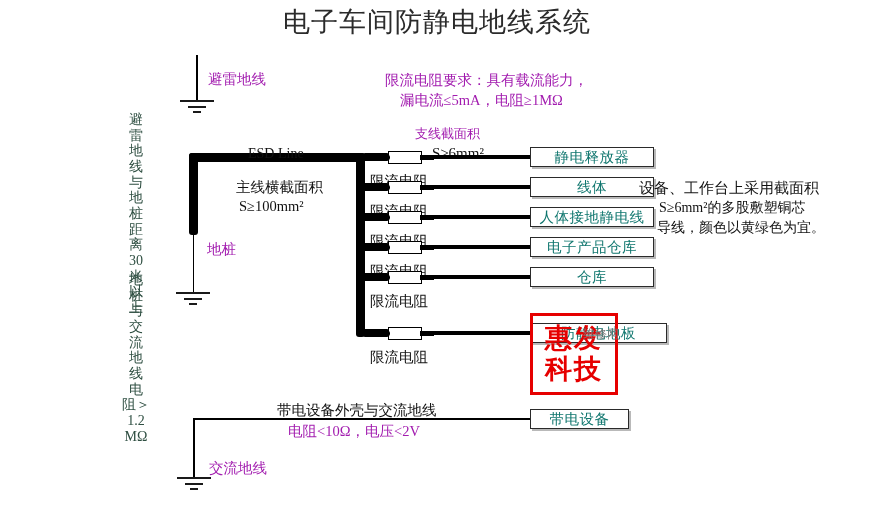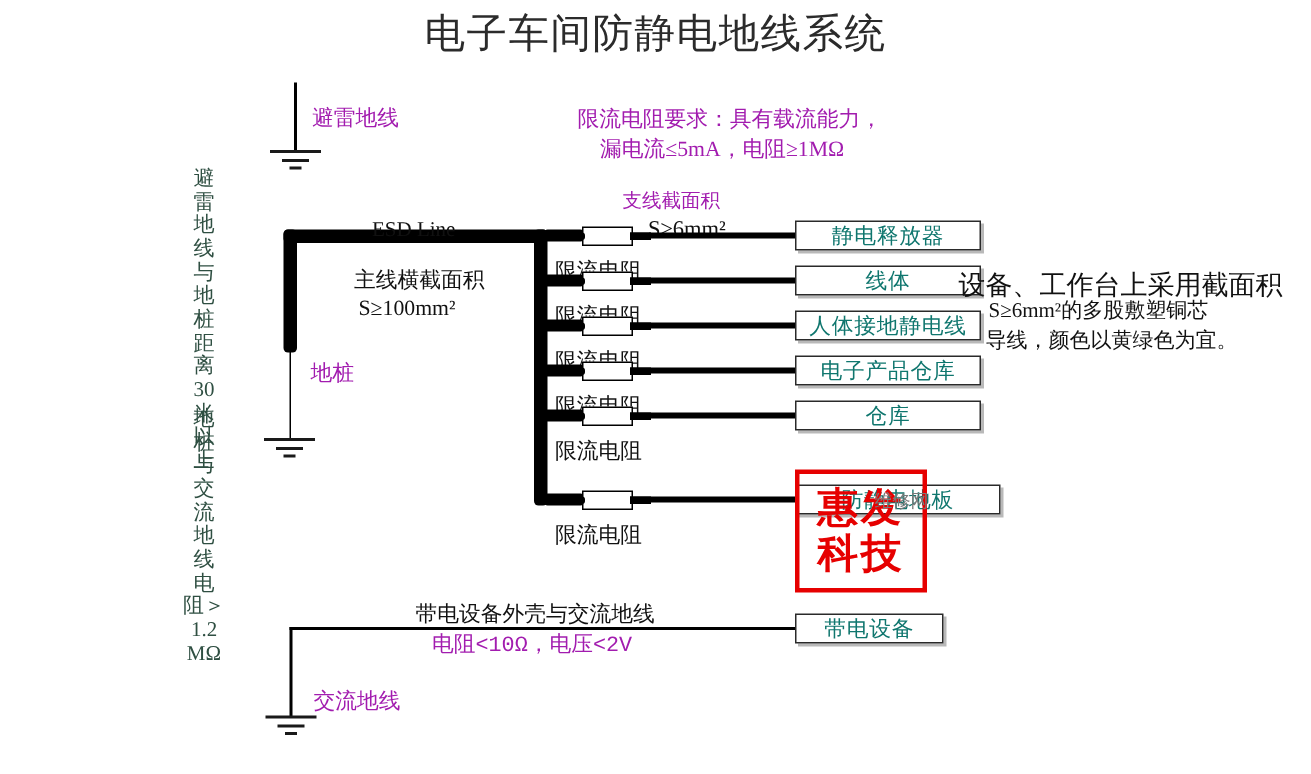--- a/index.html
+++ b/index.html
@@ -176,37 +176,37 @@
   <div class="wire" style="left:420px;top:275px;width:110px;height:3.5px;"></div>
   <div class="tx blk" style="left:370px;top:292px;font-size:14.5px;">限流电阻</div>
   <div class="box shadow" style="left:530px;top:267px;width:124px;">仓库</div>
 
   <div class="bus" style="left:363px;top:329px;width:26px;height:8px;border-radius:2px;"></div>
   <div class="res" style="left:388px;top:327px;"></div>
   <div class="wire" style="left:420px;top:331px;width:110px;height:3.5px;"></div>
   <div class="tx blk" style="left:370px;top:348px;font-size:14.5px;">限流电阻</div>
   <div class="box shadow" style="left:530px;top:323px;width:137px;">防静电地板</div>
 
-  <div class="tx blk" style="left:639px;top:179px;font-size:18px;">设备、工作台上采用截面积</div>
+  <div class="tx blk" style="left:639px;top:179px;font-size:15px;">设备、工作台上采用截面积</div>
   <div class="tx blk" style="left:659px;top:199px;font-size:14px;">S≥6mm²的多股敷塑铜芯</div>
   <div class="tx blk" style="left:657px;top:219px;font-size:14px;">导线，颜色以黄绿色为宜。</div>
 
   <div class="wm" style="left:530px;top:313px;width:82px;height:76px;">
     <b>惠发</b>
     <b>科技</b>
   </div>
   <div class="wm-sub" style="left:583px;top:326px;">维修网</div>
 
   <div class="wire" style="left:193px;top:418px;width:337px;height:2px;"></div>
   <div class="wire" style="left:193px;top:418px;width:1.8px;height:60px;"></div>
   <div class="gnd" style="left:177px;top:477px;width:34px;height:14px;">
     <i style="left:0px;top:0px;width:34px;height:1.8px;"></i>
     <i style="left:8px;top:6px;width:18px;height:1.8px;"></i>
     <i style="left:13px;top:11px;width:8px;height:1.8px;"></i>
   </div>
   <div class="tx teal" style="left:209px;top:459px;font-size:14.5px;">交流地线</div>
 
   <div class="tx blk tc" style="left:277px;top:401px;font-size:14.5px;">带电设备外壳与交流地线</div>
-  <div class="tx teal tc" style="left:288px;top:422px;font-size:14.5px;font-family:Liberation Mono, monospace;">电阻&lt;10Ω，电压&lt;2V</div>
+  <div class="tx teal tc" style="left:288px;top:422px;font-size:14.5px;">电阻&lt;10Ω，电压&lt;2V</div>
 
   <div class="box shadow" style="left:530px;top:409px;width:99px;">带电设备</div>
 
 </div>
 
 </body></html>

